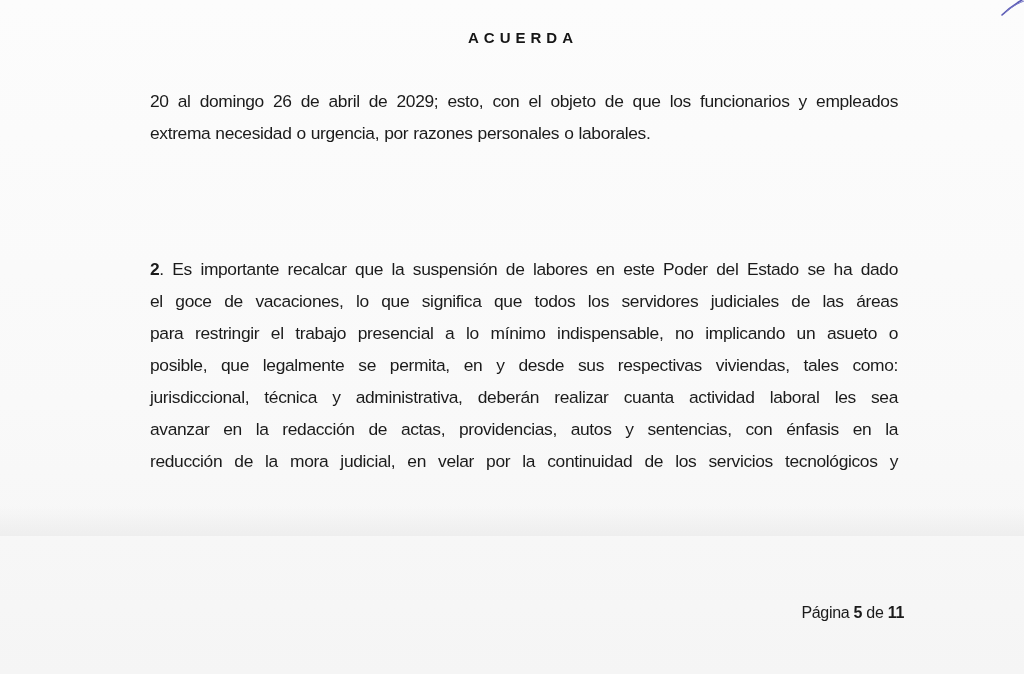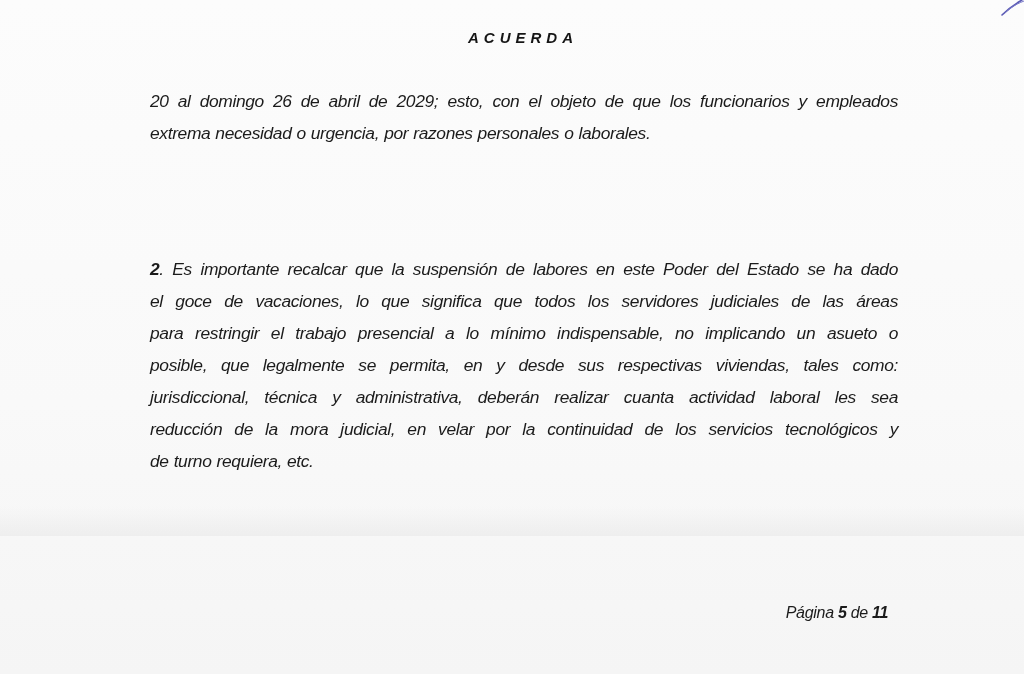--- a/index.html
+++ b/index.html
@@ -12,21 +12,21 @@
     }
     body {
       position: relative;
       font-family: "Liberation Sans", sans-serif;
       color: #1b1b1b;
       background: linear-gradient(180deg, #fcfcfc 0%, #f9f9f9 60%, #f5f5f5 100%);
     }
     .page {
       position: absolute;
       left: 0; top: 0;
-      width: 1024px; height: 536px; font-style: italic;
+      width: 1024px; height: 536px;
     }
     .heading {
       position: absolute;
       left: 0;
       width: 1046px;
       top: 29px;
       text-align: center;
       font-weight: bold;
       font-size: 15px;
       letter-spacing: 5px;
@@ -47,21 +47,21 @@
       display: block;
       text-align: justify;
       text-align-last: justify;
       white-space: nowrap;
     }
     .para .ln.last { text-align-last: left; }
     #para1 { top: 85px; }
     #para2 { top: 253px; }
     .footer {
       position: absolute;
-      right: 136px;
+      right: 120px;
       top: 604px;
       font-size: 16px;
       letter-spacing: -0.3px;
       color: #1b1b1b;
     }
     .footer b { font-weight: bold; }
     .pen-mark {
       position: absolute;
       left: 1000px;
       top: 0;
@@ -91,20 +91,20 @@
     <span class="ln">20 al domingo 26 de abril de 2029; esto, con el objeto de que los funcionarios y empleados</span>
     <span class="ln last">extrema necesidad o urgencia, por razones personales o laborales.</span>
   </div>
 
   <div class="para" id="para2">
     <span class="ln"><span class="num">2</span><span>. Es importante recalcar que la suspensión de labores en este Poder del Estado se ha dado</span></span>
     <span class="ln">el goce de vacaciones, lo que significa que todos los servidores judiciales de las áreas</span>
     <span class="ln">para restringir el trabajo presencial a lo mínimo indispensable, no implicando un asueto o</span>
     <span class="ln">posible, que legalmente se permita, en y desde sus respectivas viviendas, tales como:</span>
     <span class="ln">jurisdiccional, técnica y administrativa, deberán realizar cuanta actividad laboral les sea</span>
+    <span class="ln">avanzar en la redacción de actas, providencias, autos y sentencias, con énfasis en la</span>
     <span class="ln">reducción de la mora judicial, en velar por la continuidad de los servicios tecnológicos y</span>
-    <span class="ln last">de turno requiera, etc.</span>
   </div>
 
   <div class="footer"><span>Página </span><b>5</b><span> de </span><b>11</b></div>
 
   <div class="bottom-shadow"></div>
 </div>
 
 </body></html>

